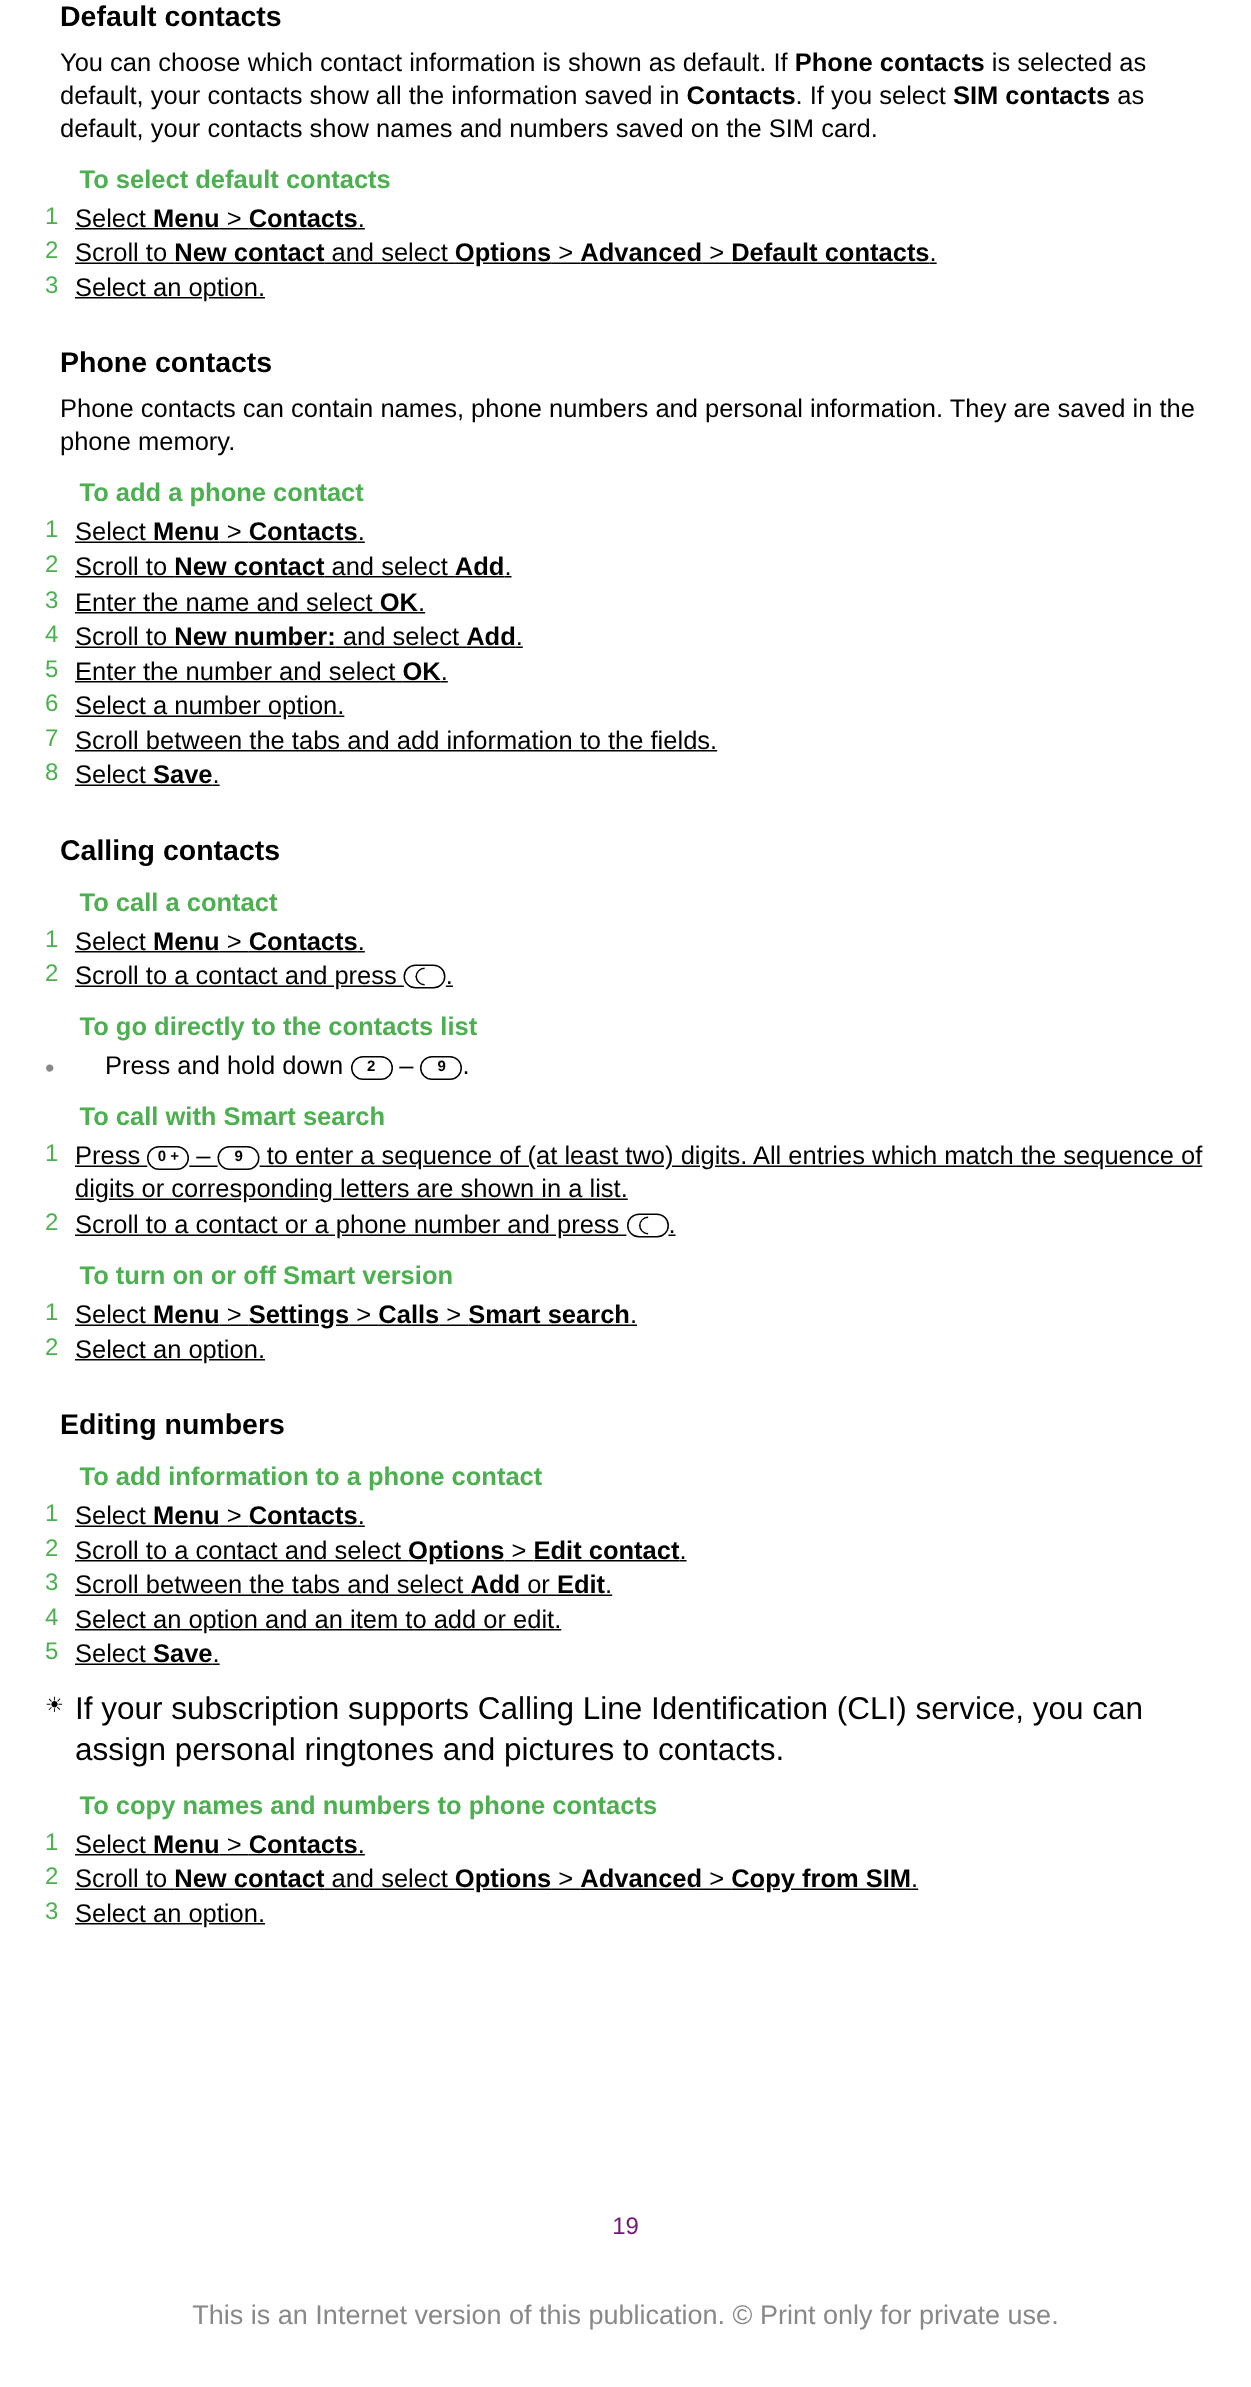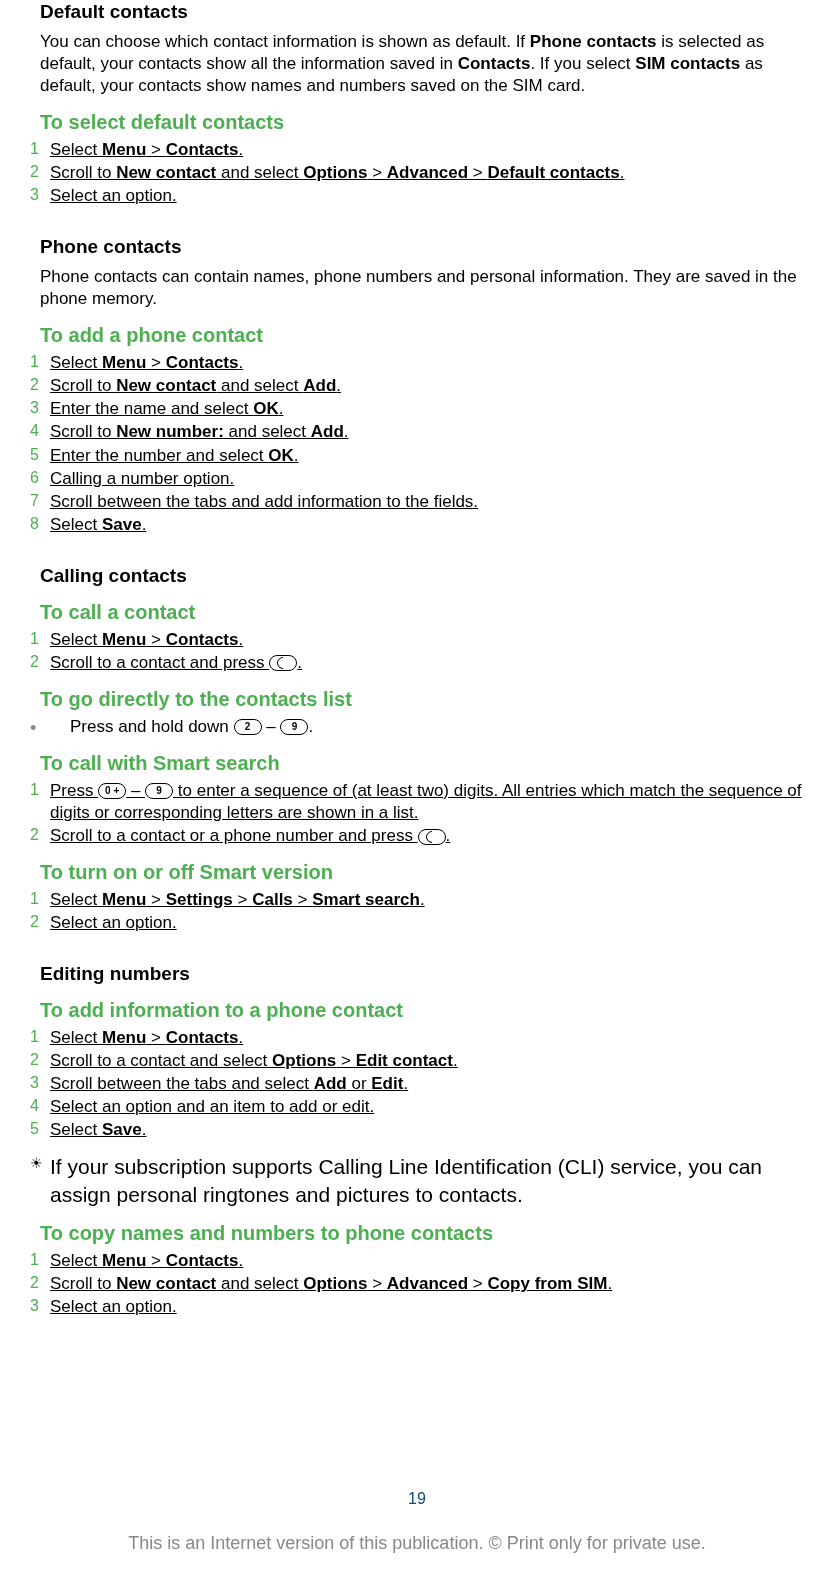--- a/index.html
+++ b/index.html
@@ -20,22 +20,22 @@
     margin-left: 10px;
     margin-bottom: 6px;
   }
   .body-para {
     margin-left: 10px;
     margin-bottom: 12px;
   }
   .sub-heading {
     color: #4CAF50;
     font-weight: bold;
-    font-size: 20px;
-    margin-left: 10px;
+    font-size: 17px;
+    margin-left: 23px;
     margin-bottom: 4px;
     margin-top: 10px;
   }
   ol.steps {
     list-style: none;
     margin-left: 0;
     margin-bottom: 12px;
   }
   ol.steps li {
     display: flex;
@@ -118,21 +118,21 @@
   }
   .sec-gap { margin-top: 28px; }
   .page-footer {
     position: absolute;
     bottom: 36px;
     left: 0;
     right: 0;
     text-align: center;
     font-size: 16px;
   }
-  .page-num { color: #0c4a6e; margin-bottom: 22px; }
+  .page-num { color: #701a75; margin-bottom: 36px; }
   .footer-note { color: #888; font-size: 18px; }
 </style>
 </head>
 <body>
 
 <div class="section-heading">Default contacts</div>
 <p class="body-para">
   <span>You can choose which contact information is shown as default. If </span><b>Phone contacts</b><span> is selected as default, your contacts show all the information saved in </span><b>Contacts</b><span>. If you select </span><b>SIM contacts</b><span> as default, your contacts show names and numbers saved on the SIM card.</span>
 </p>
 <div class="sub-heading">To select default contacts</div>
@@ -170,21 +170,21 @@
   <li>
       <span class="num">4</span>
       <span class="step-text"><span>Scroll to </span><b>New number:</b><span> and select </span><b>Add</b><span>.</span></span>
     </li>
   <li>
       <span class="num">5</span>
       <span class="step-text"><span>Enter the number and select </span><b>OK</b><span>.</span></span>
     </li>
   <li>
       <span class="num">6</span>
-      <span class="step-text">Calling a number option.</span>
+      <span class="step-text">Select a number option.</span>
     </li>
   <li>
       <span class="num">7</span>
       <span class="step-text">Scroll between the tabs and add information to the fields.</span>
     </li>
   <li>
       <span class="num">8</span>
       <span class="step-text"><span>Select </span><b>Save</b><span>.</span></span>
     </li>
 </ol>

